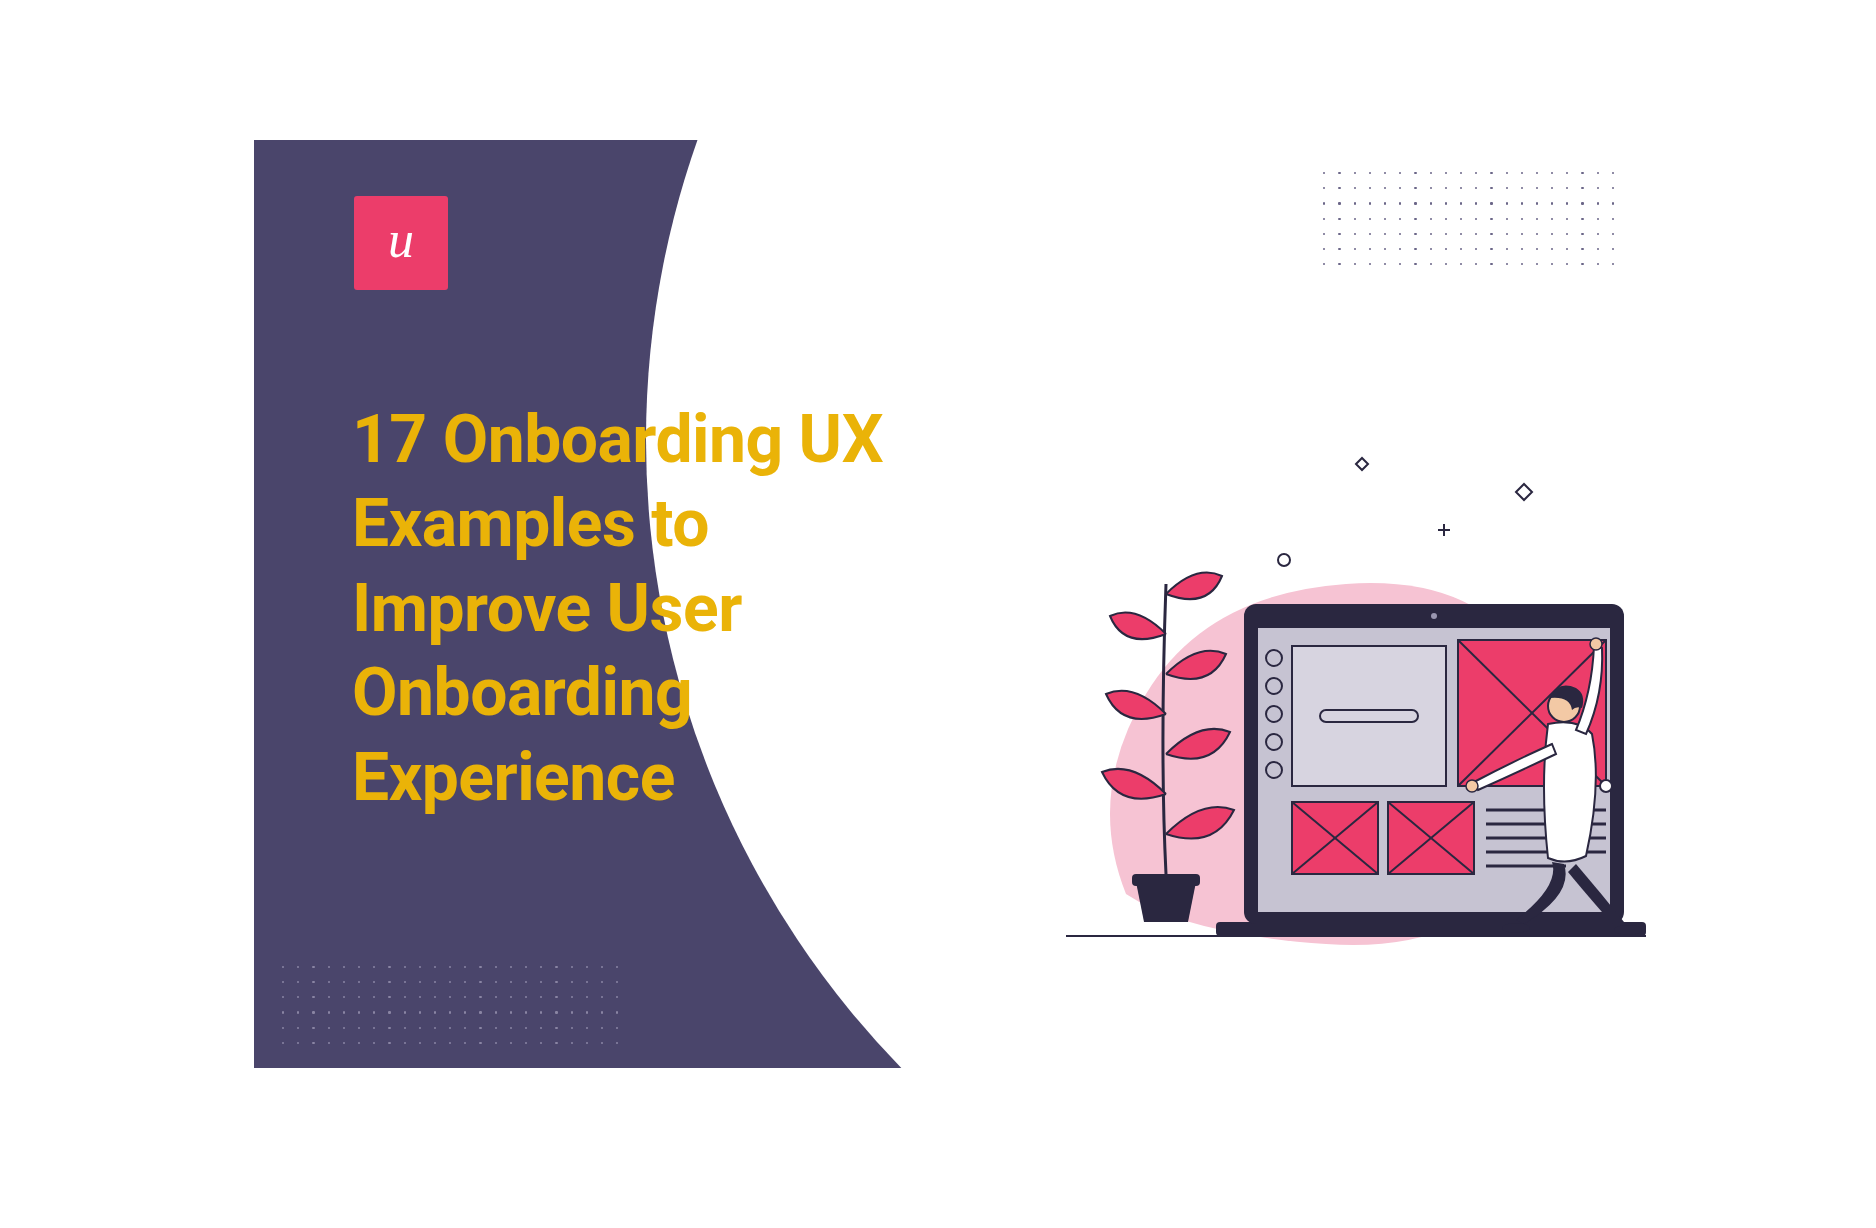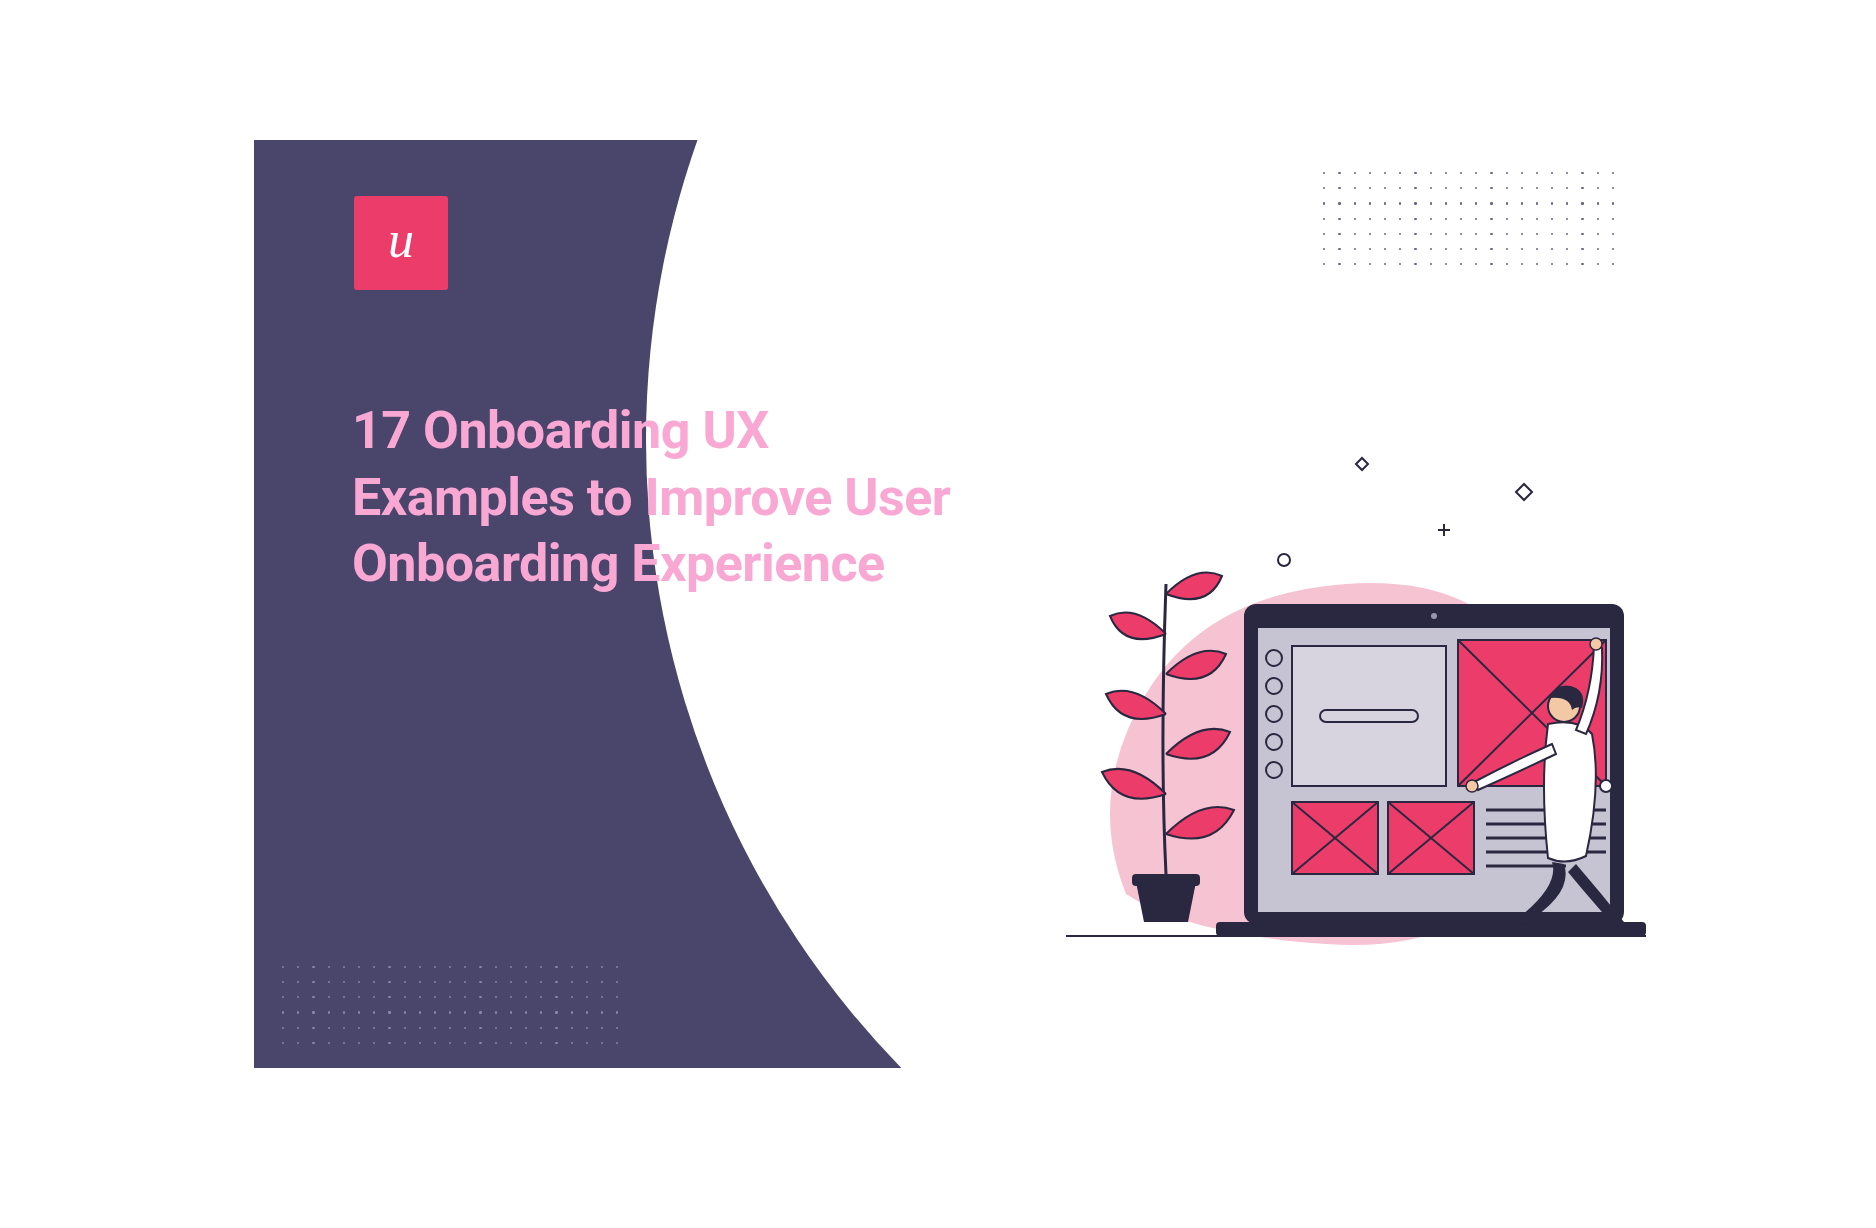--- a/index.html
+++ b/index.html
@@ -70,22 +70,22 @@
     font-size: 52px;
     font-style: italic;
     font-family: "Brush Script MT", cursive;
     line-height: 1;
     transform: translateY(-3px);
   }
   .title {
     position: absolute;
     top: 258px;
     left: 98px;
-    color: #f9a8d4;
-    font-size: 52px;
+    color: #eab308;
+    font-size: 66px;
     font-weight: 700;
     line-height: 1.28;
     letter-spacing: -0.5px;
     max-width: 600px;
   }
   .illustration {
     position: absolute;
     bottom: 74px;
     right: 0;
     width: 580px;

